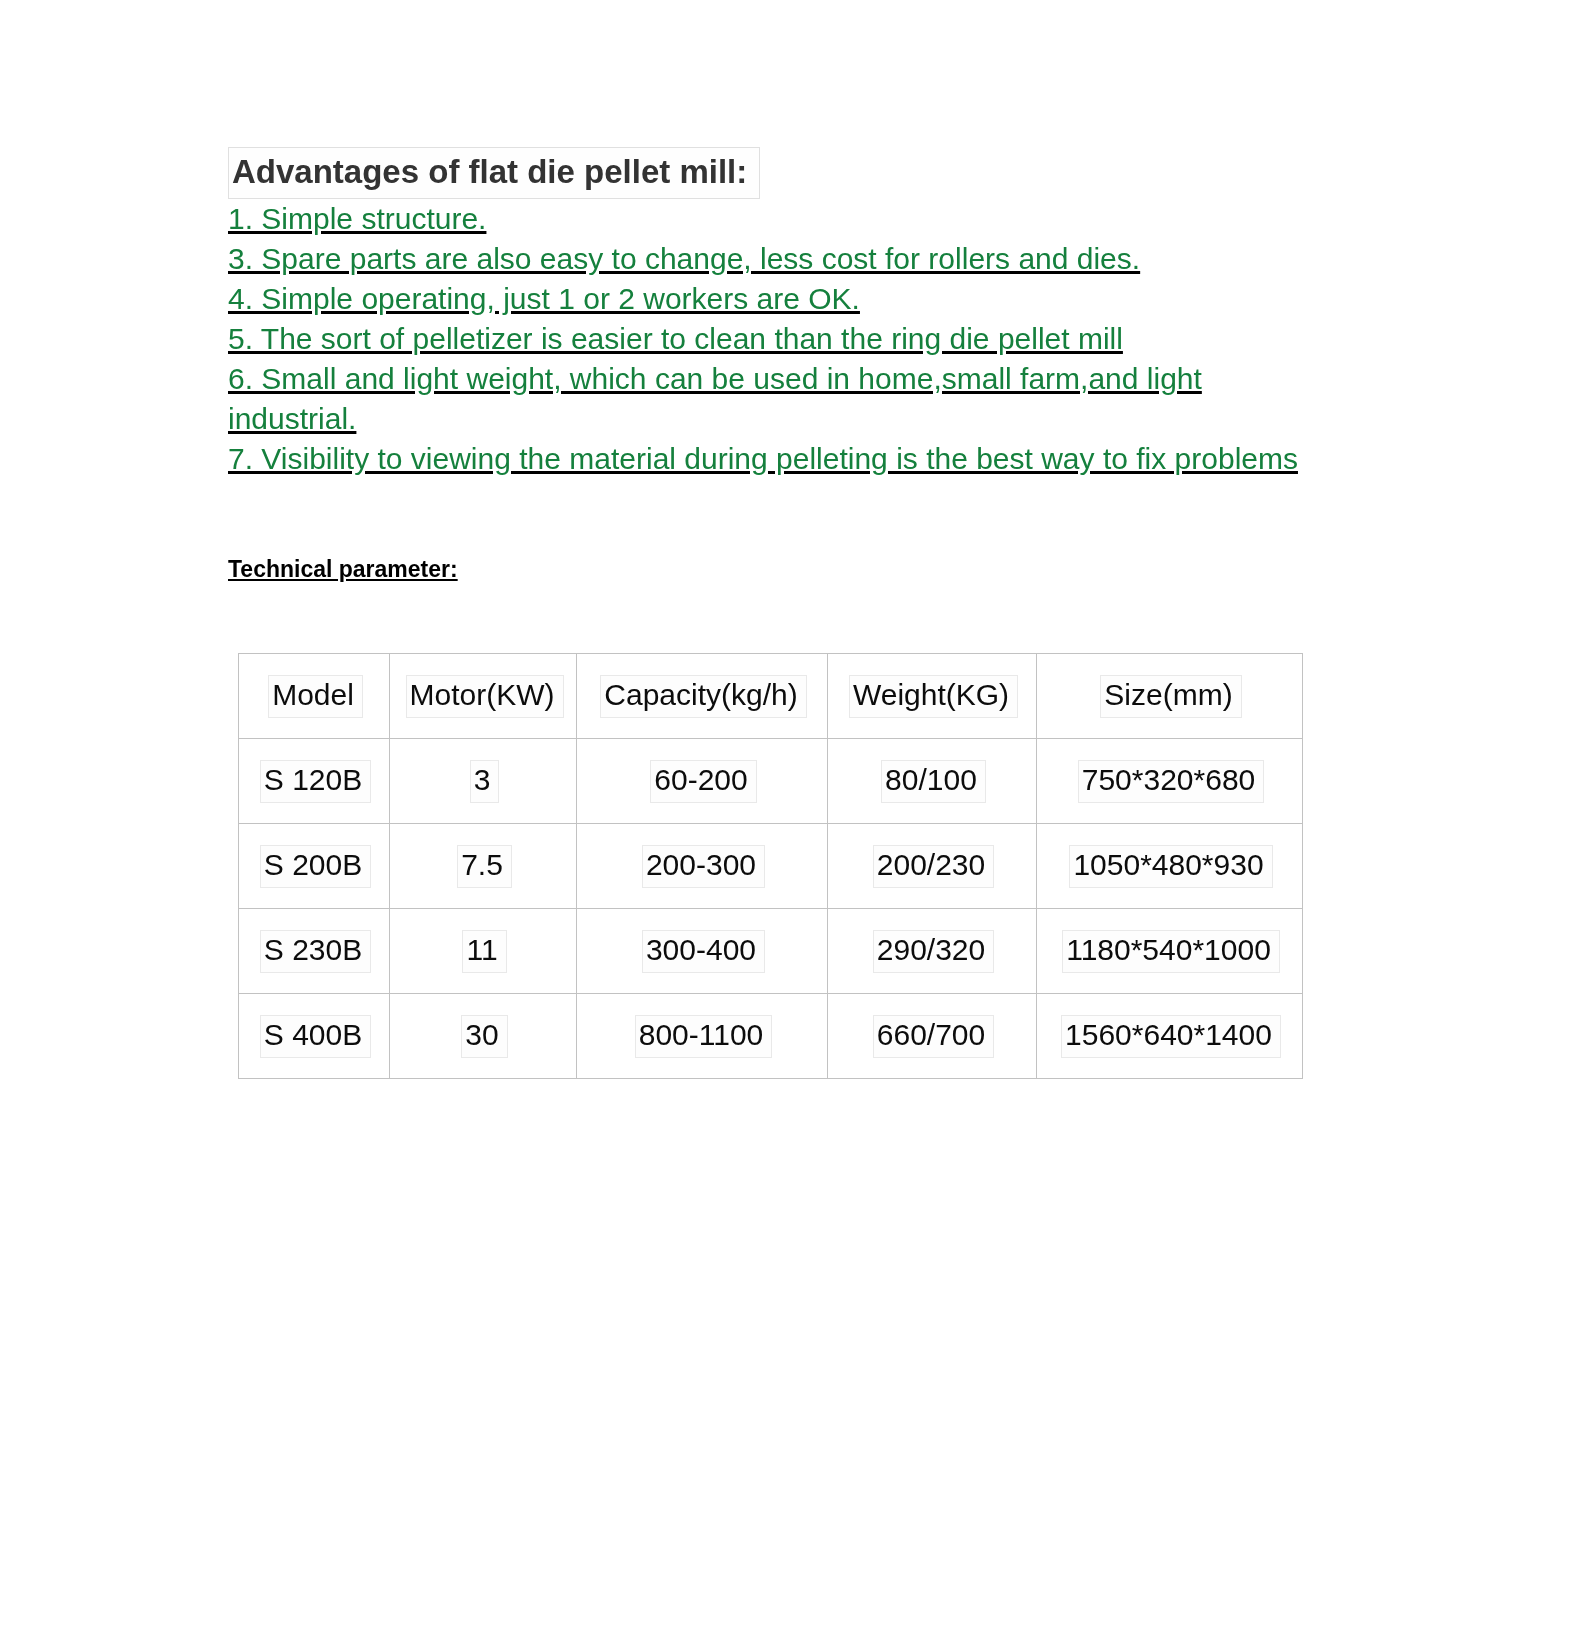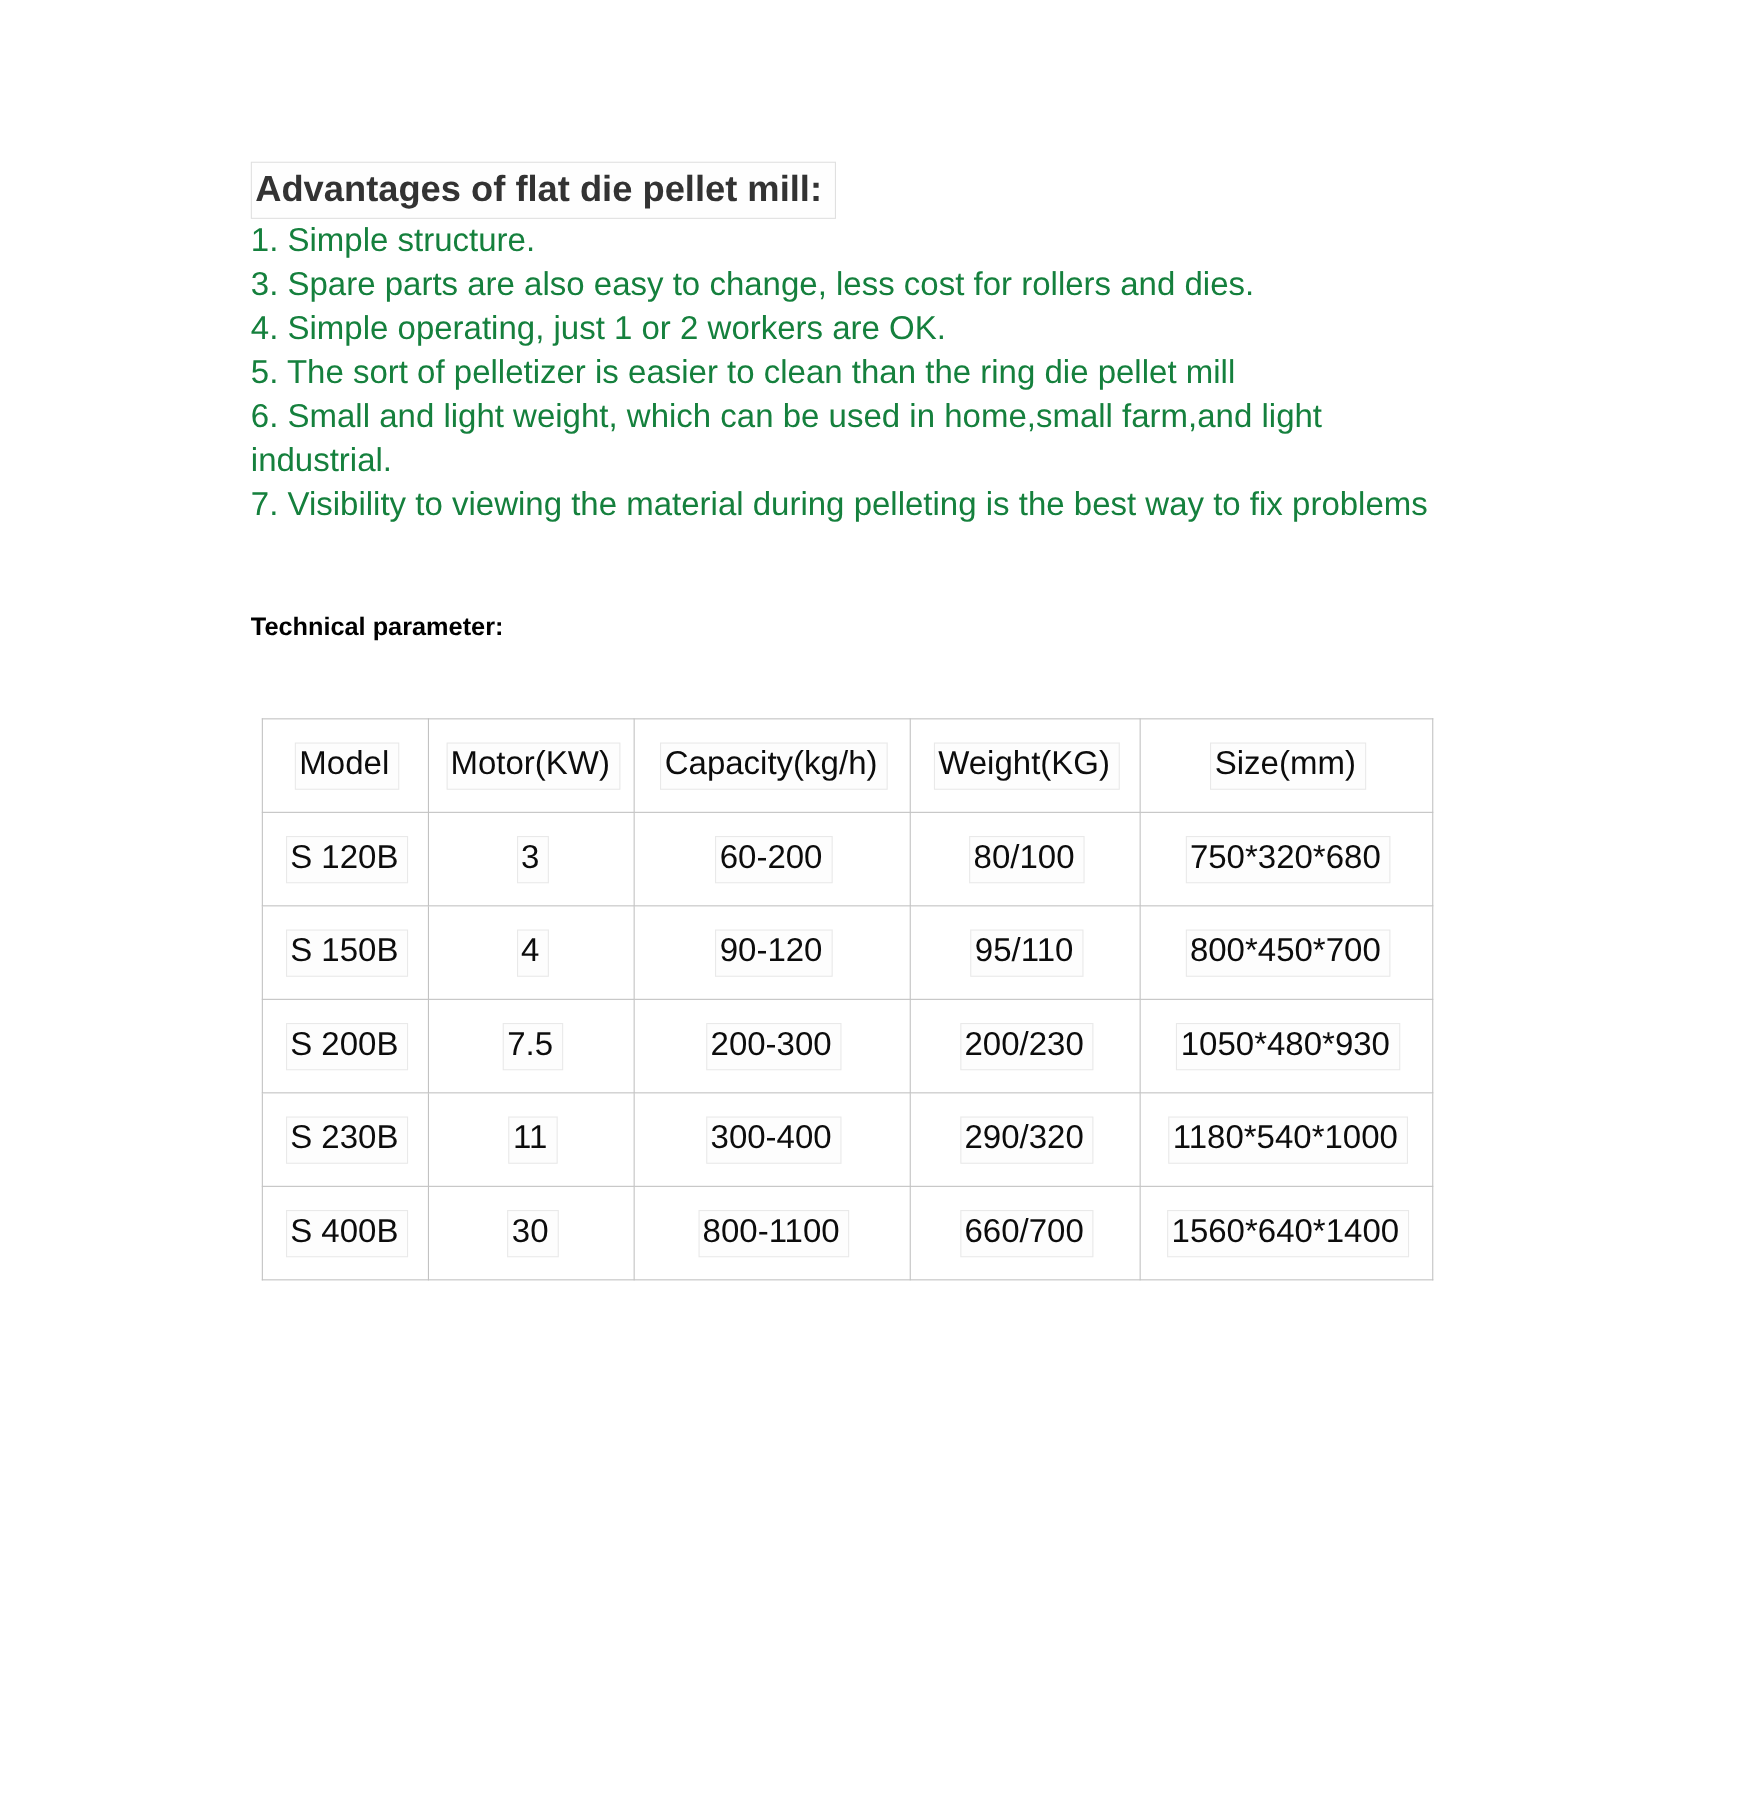--- a/index.html
+++ b/index.html
@@ -14,20 +14,21 @@
     width: 1587px;
     height: 1650px;
     background: #ffffff;
     overflow: hidden;
   }
   .content {
     position: absolute;
     left: 228px;
     top: 147px;
     width: 1078px;
+    text-decoration: underline;
   }
   .page-title {
     display: inline-block;
     font-size: 33px;
     line-height: 40px;
     font-weight: 700;
     color: #333333;
     border: 1px solid #e0e0e0;
     padding: 4px 12px 6px 3px;
     background: #fefefe;
@@ -120,27 +121,20 @@
       </thead>
       <tbody>
         <tr>
           <td><span class="hl">S 120B</span></td>
           <td><span class="hl">3</span></td>
           <td><span class="hl">60-200</span></td>
           <td><span class="hl">80/100</span></td>
           <td><span class="hl">750*320*680</span></td>
         </tr>
         <tr>
-          <td><span class="hl">S 150B</span></td>
-          <td><span class="hl">4</span></td>
-          <td><span class="hl">90-120</span></td>
-          <td><span class="hl">95/110</span></td>
-          <td><span class="hl">800*450*700</span></td>
-        </tr>
-        <tr>
           <td><span class="hl">S 200B</span></td>
           <td><span class="hl">7.5</span></td>
           <td><span class="hl">200-300</span></td>
           <td><span class="hl">200/230</span></td>
           <td><span class="hl">1050*480*930</span></td>
         </tr>
         <tr>
           <td><span class="hl">S 230B</span></td>
           <td><span class="hl">11</span></td>
           <td><span class="hl">300-400</span></td>

